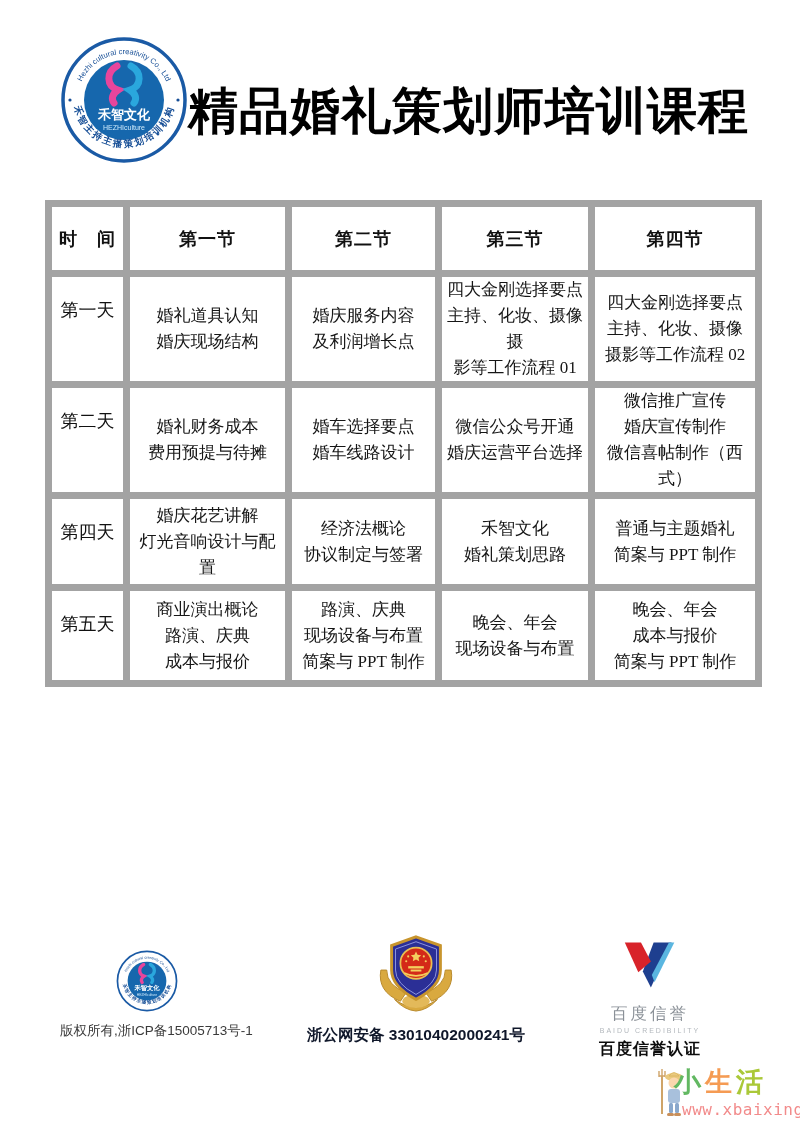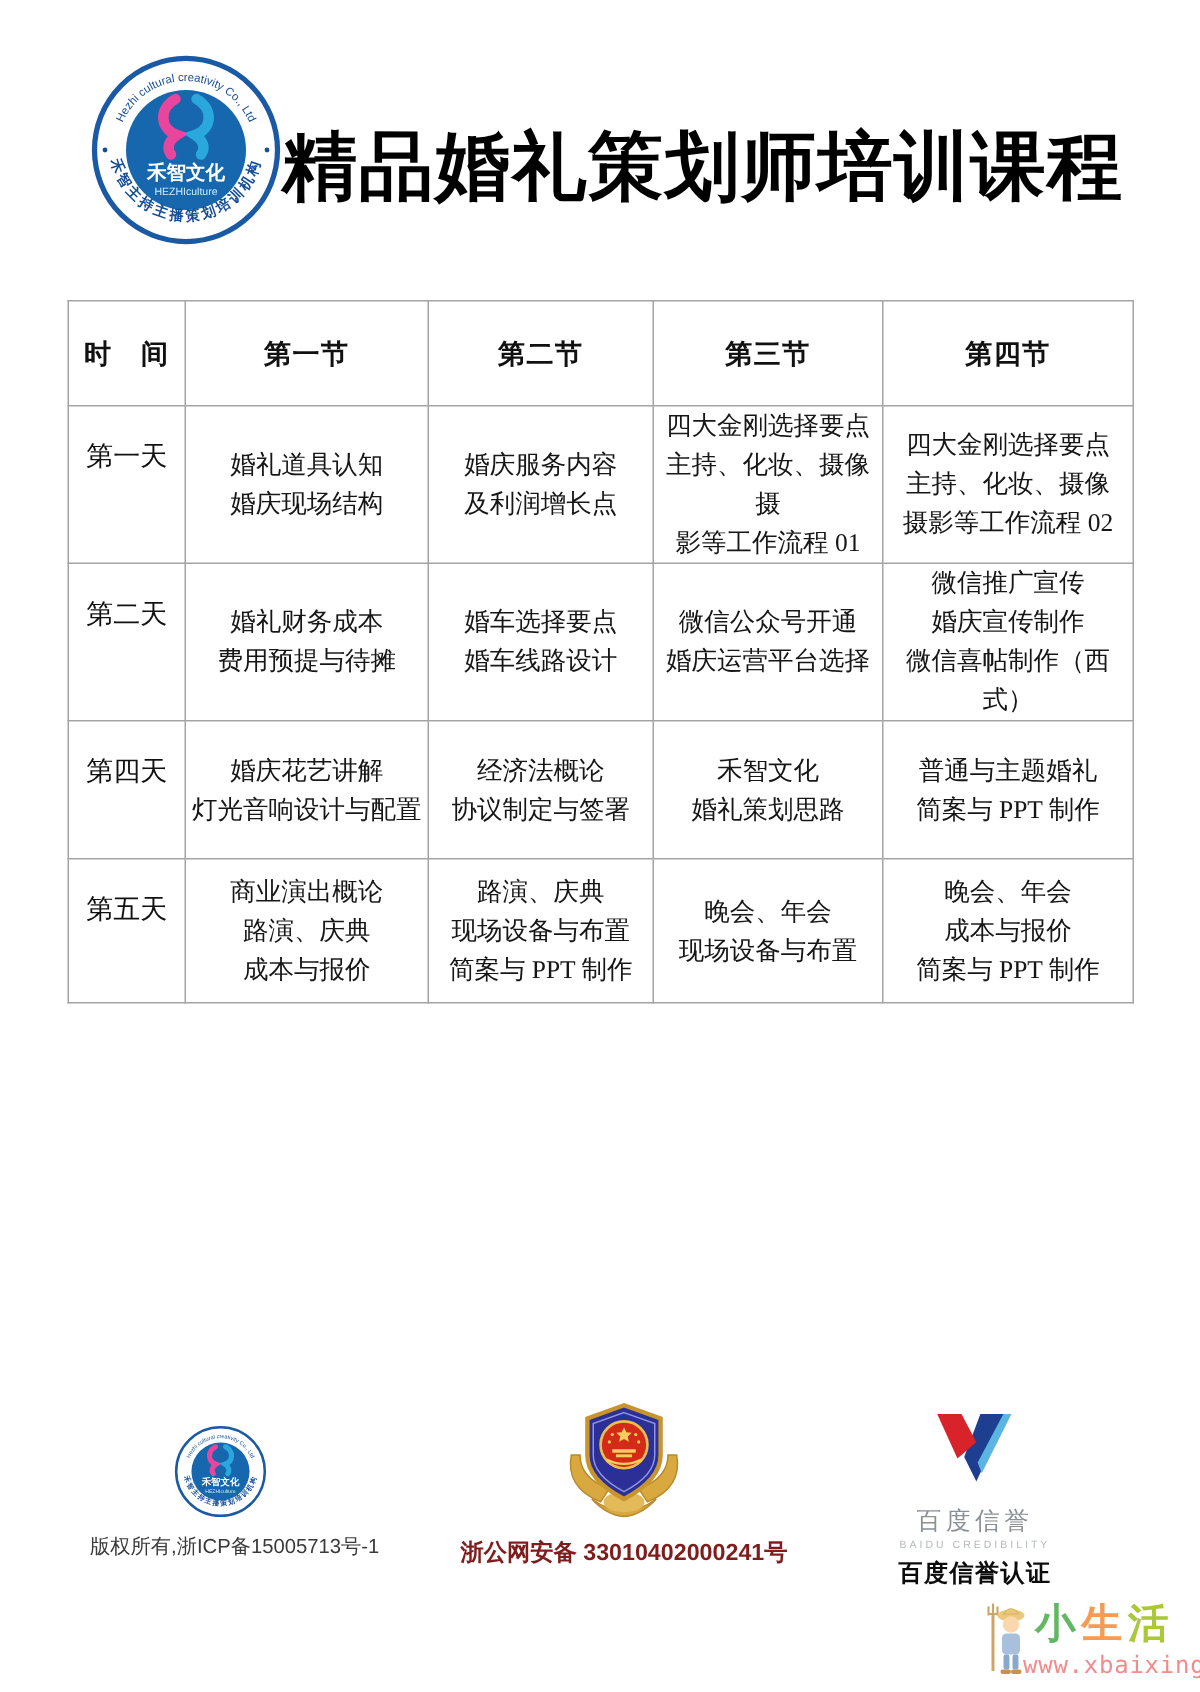--- a/index.html
+++ b/index.html
@@ -16,21 +16,21 @@
     font-size:50px;font-weight:700;letter-spacing:1px;white-space:nowrap;
     color:#000;line-height:70px;
   }
 
   
   table.schedule{
     position:absolute;left:45px;top:200px;width:710px;
     border-collapse:collapse;table-layout:fixed;
   }
   table.schedule th,table.schedule td{
-    border:1px solid #a3a3a3;text-align:center;padding:0 2px;
+    border:7px solid #a3a3a3;text-align:center;padding:0 2px;
   }
   table.schedule thead th{
     font-size:18px;font-weight:700;letter-spacing:1px;vertical-align:middle;color:#111;
   }
   table.schedule tbody th.day{
     font-size:18px;font-weight:400;vertical-align:top;padding-top:21px;color:#111;
   }
   table.schedule td{font-size:17px;vertical-align:middle;color:#161616;}
   .ln{line-height:26px;}
 
@@ -38,42 +38,42 @@
   .logo-small{left:116px;top:950px;width:62px;height:62px;}
   .icp-text{
     left:60px;top:1022px;width:215px;text-align:left;
     font-family:"Liberation Sans","DejaVu Sans",sans-serif;
     font-size:13.5px;color:#3a3a3a;
   }
   .police-badge{left:375px;top:931px;width:82px;height:82px;}
   .police-text{
     left:305px;top:1025px;width:222px;text-align:center;
     font-family:"Liberation Sans","DejaVu Sans",sans-serif;
-    font-size:15.5px;font-weight:700;color:#7f1d1d;
+    font-size:15.5px;font-weight:700;color:#0f172a;
   }
   .baidu-block{left:583px;top:942px;width:134px;text-align:center;}
   .baidu-v{width:54px;height:48px;display:block;margin:0 auto;}
   .baidu-cn{
     font-family:Liberation Sans, sans-serif;
     font-size:16.5px;color:#8a9097;letter-spacing:3px;margin-top:13px;
   }
   .baidu-en{
     font-family:"Liberation Sans","DejaVu Sans",sans-serif;
     font-size:7px;color:#b3b8bd;letter-spacing:2px;margin-top:2px;
   }
   .baidu-cert{
     font-family:"Liberation Sans","DejaVu Sans",sans-serif;
     font-size:16px;font-weight:700;color:#0c0c0c;letter-spacing:1px;margin-top:5px;
   }
 
   
   .watermark{left:658px;top:1064px;width:136px;height:58px;}
   .wm-farmer{position:absolute;left:0;top:4px;width:28px;height:50px;}
   .wm-brand{
-    position:absolute;left:32px;top:2px;white-space:nowrap;
+    position:absolute;left:16px;top:2px;white-space:nowrap;
     font-family:"Liberation Sans","DejaVu Sans",sans-serif;
     font-size:27px;font-weight:700;letter-spacing:4px;line-height:32px;
   }
   .wm-c1{color:#62b862;}
   .wm-c2{color:#f59b53;}
   .wm-c3{color:#aac838;}
   .wm-url{
     position:absolute;left:24px;top:36px;white-space:nowrap;
     font-family:"DejaVu Sans Mono","Liberation Mono",monospace;
     font-size:16px;color:#f28b8b;letter-spacing:0.5px;

